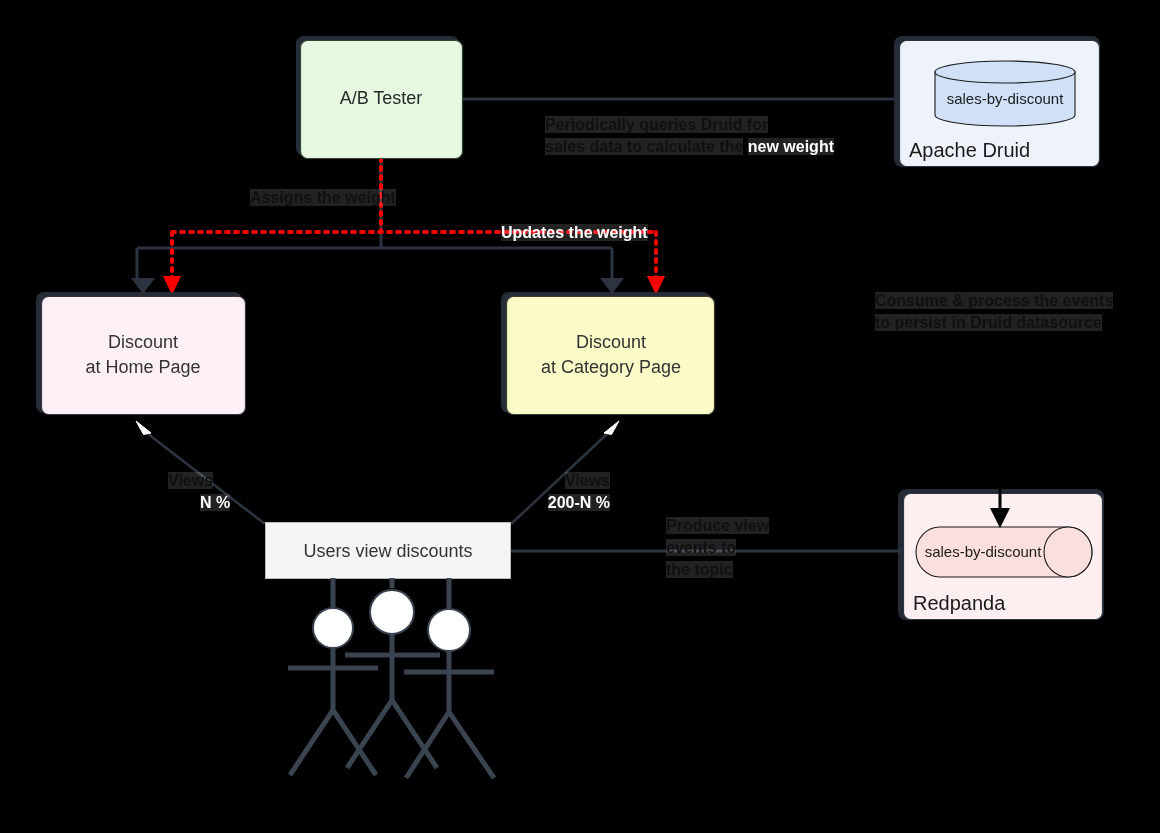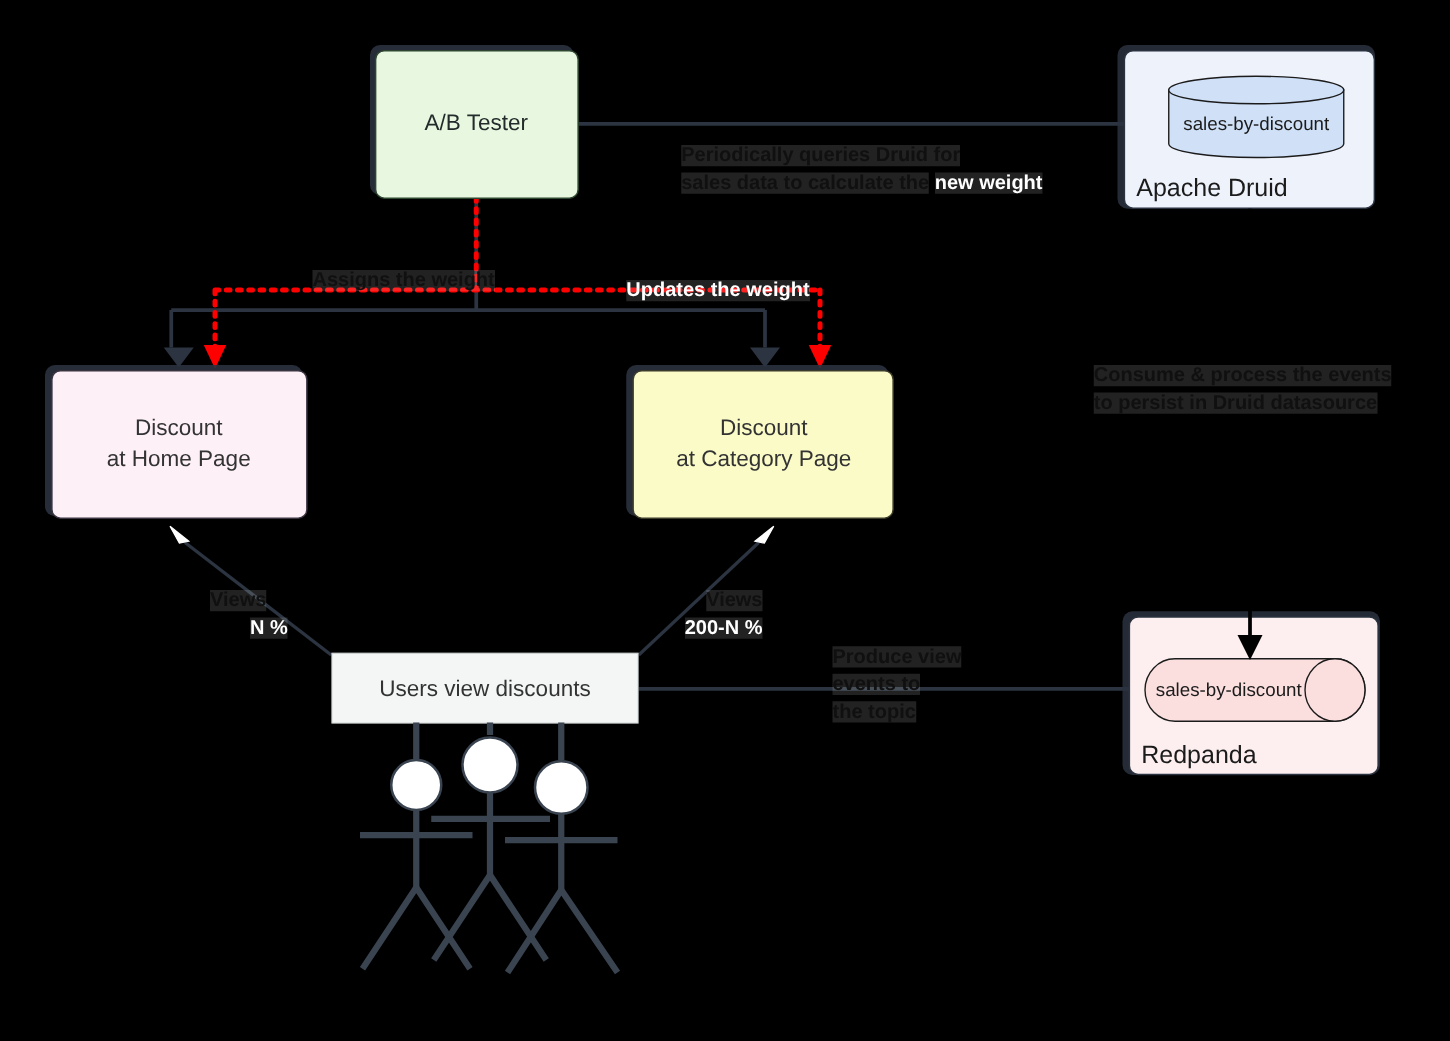--- a/index.html
+++ b/index.html
@@ -135,21 +135,21 @@
     </g>
 
   </svg>
 
   <div class="elabel" id="lbl-query" style="left:545px;top:76px;width:305px;margin-top:38px;">
     <span class="ink">Periodically queries Druid for</span><br>
     <span class="ink">sales data to calculate the</span>
     <span class="red">new weight</span>
   </div>
 
-  <div class="elabel" id="lbl-assign" style="left:250px;top:187px;margin-top:27px;">
+  <div class="elabel" id="lbl-assign" style="left:250px;top:187px;">
     <span class="ink">Assigns the weight</span>
   </div>
 
   <div class="elabel" id="lbl-update" style="left:463px;top:222px;padding-left:38px;">
     <span class="red">Updates the weight</span>
   </div>
 
   <div class="elabel" id="lbl-views-left" style="left:168px;top:470px;text-align:left;">
     <span class="ink">Views</span><br>
     <span class="red" style="margin-left:32px">N %</span>

